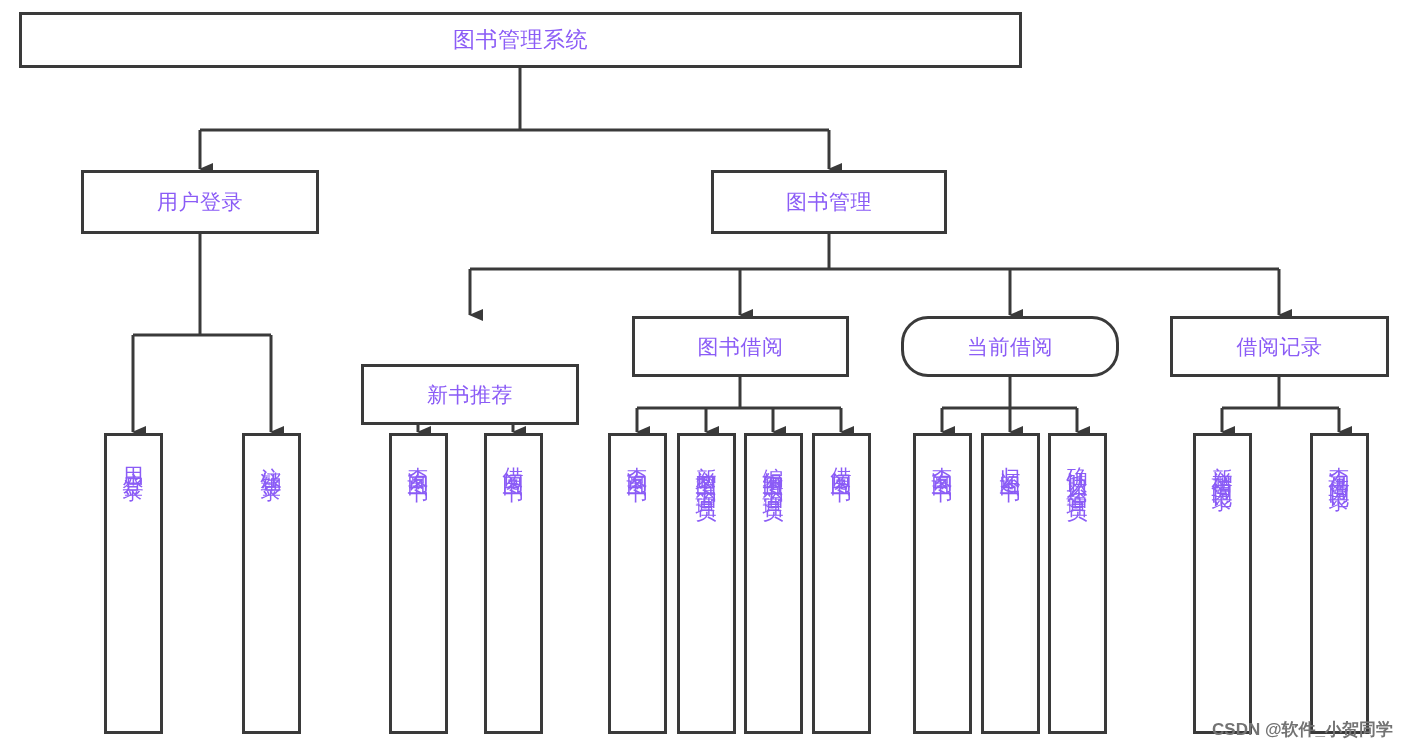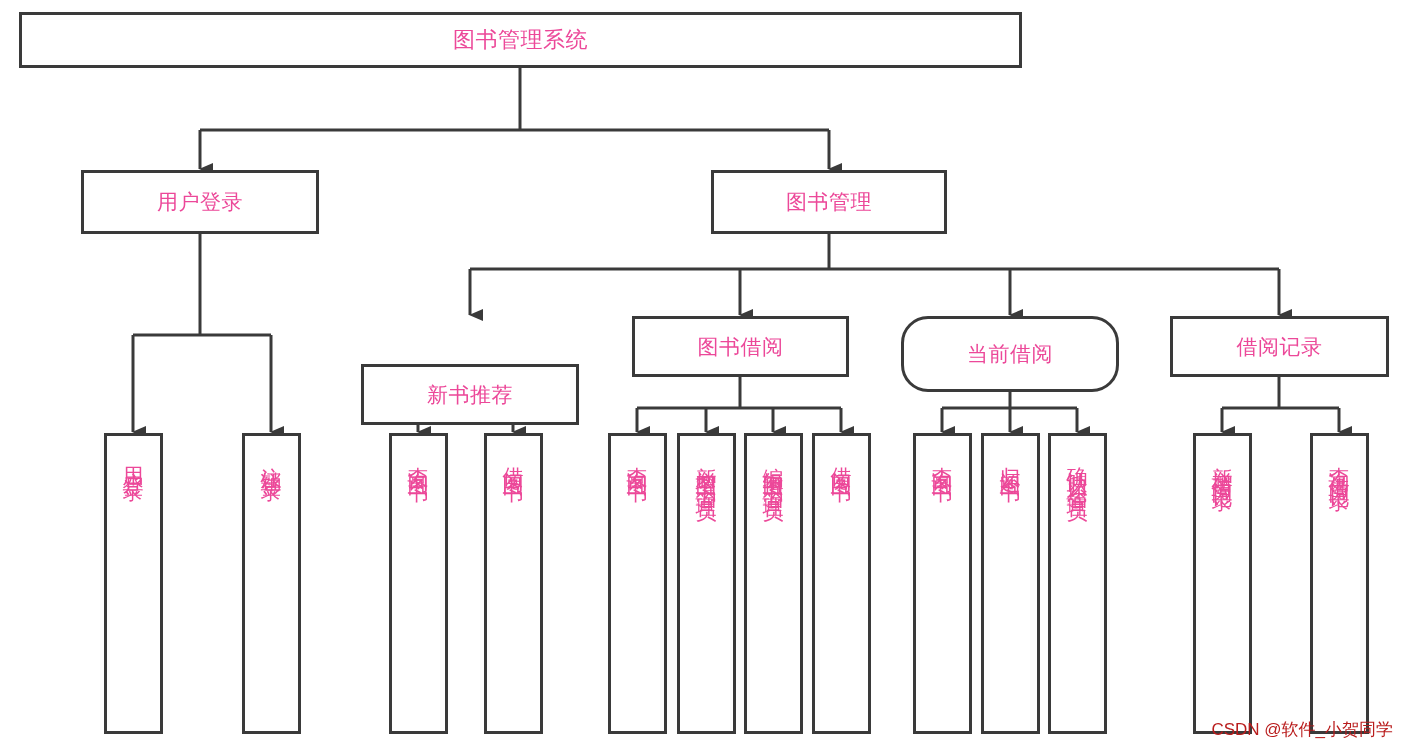--- a/index.html
+++ b/index.html
@@ -31,21 +31,21 @@
   }
   .node {
     position: absolute;
     z-index: 2;
     box-sizing: border-box;
     background: #ffffff;
     border: 3px solid #3a3a3a;
     display: flex;
     align-items: center;
     justify-content: center;
-    color: #ec4899;
+    color: #8b5cf6;
     letter-spacing: 0.5px;
   }
   .node.horiz {
     font-size: 21px;
     line-height: 1.1;
     white-space: nowrap;
   }
   .node.root {
     font-size: 22px;
   }
@@ -63,23 +63,24 @@
     letter-spacing: 5px;
     white-space: nowrap;
     display: block;
   }
   .watermark {
     position: absolute;
     z-index: 3;
     right: 12px;
     bottom: 6px;
     font-size: 17px;
-    color: #b91c1c;
+    color: #737373;
     white-space: nowrap;
     pointer-events: none;
+    font-weight: bold;
   }
 </style>
 </head>
 <body>
 
 <div id="diagram">
 
   <svg id="edges" viewBox="0 0 1405 747" xmlns="http://www.w3.org/2000/svg">
     <defs>
       <marker id="arrow" viewBox="0 0 12 14" refX="6" refY="13" markerWidth="12" markerHeight="14" orient="auto-start-reverse" markerUnits="userSpaceOnUse">
@@ -133,21 +134,21 @@
   <div class="node horiz" style="left: 711px; top: 170px; width: 236px; height: 64px; text-align: center;">
     <span>图书管理</span>
   </div>
 
   <div class="node horiz" style="left: 361px; top: 316px; width: 218px; height: 61px; margin-top: 48px;">
     <span>新书推荐</span>
   </div>
   <div class="node horiz" style="left: 632px; top: 316px; width: 217px; height: 61px; justify-content: center;">
     <span>图书借阅</span>
   </div>
-  <div class="node horiz" style="left: 901px; top: 316px; width: 218px; height: 76px; border-radius: 27px;">
+  <div class="node horiz" style="left: 901px; top: 316px; width: 218px; height: 61px; border-radius: 27px;">
     <span>当前借阅</span>
   </div>
   <div class="node horiz" style="left: 1170px; top: 316px; width: 219px; height: 61px;">
     <span>借阅记录</span>
   </div>
 
   <div class="node vert" style="left: 104px; top: 433px; width: 59px; height: 301px;">
     <span class="vtext">用户登录</span>
   </div>
   <div class="node vert" style="left: 242px; top: 433px; width: 59px; height: 301px;">

